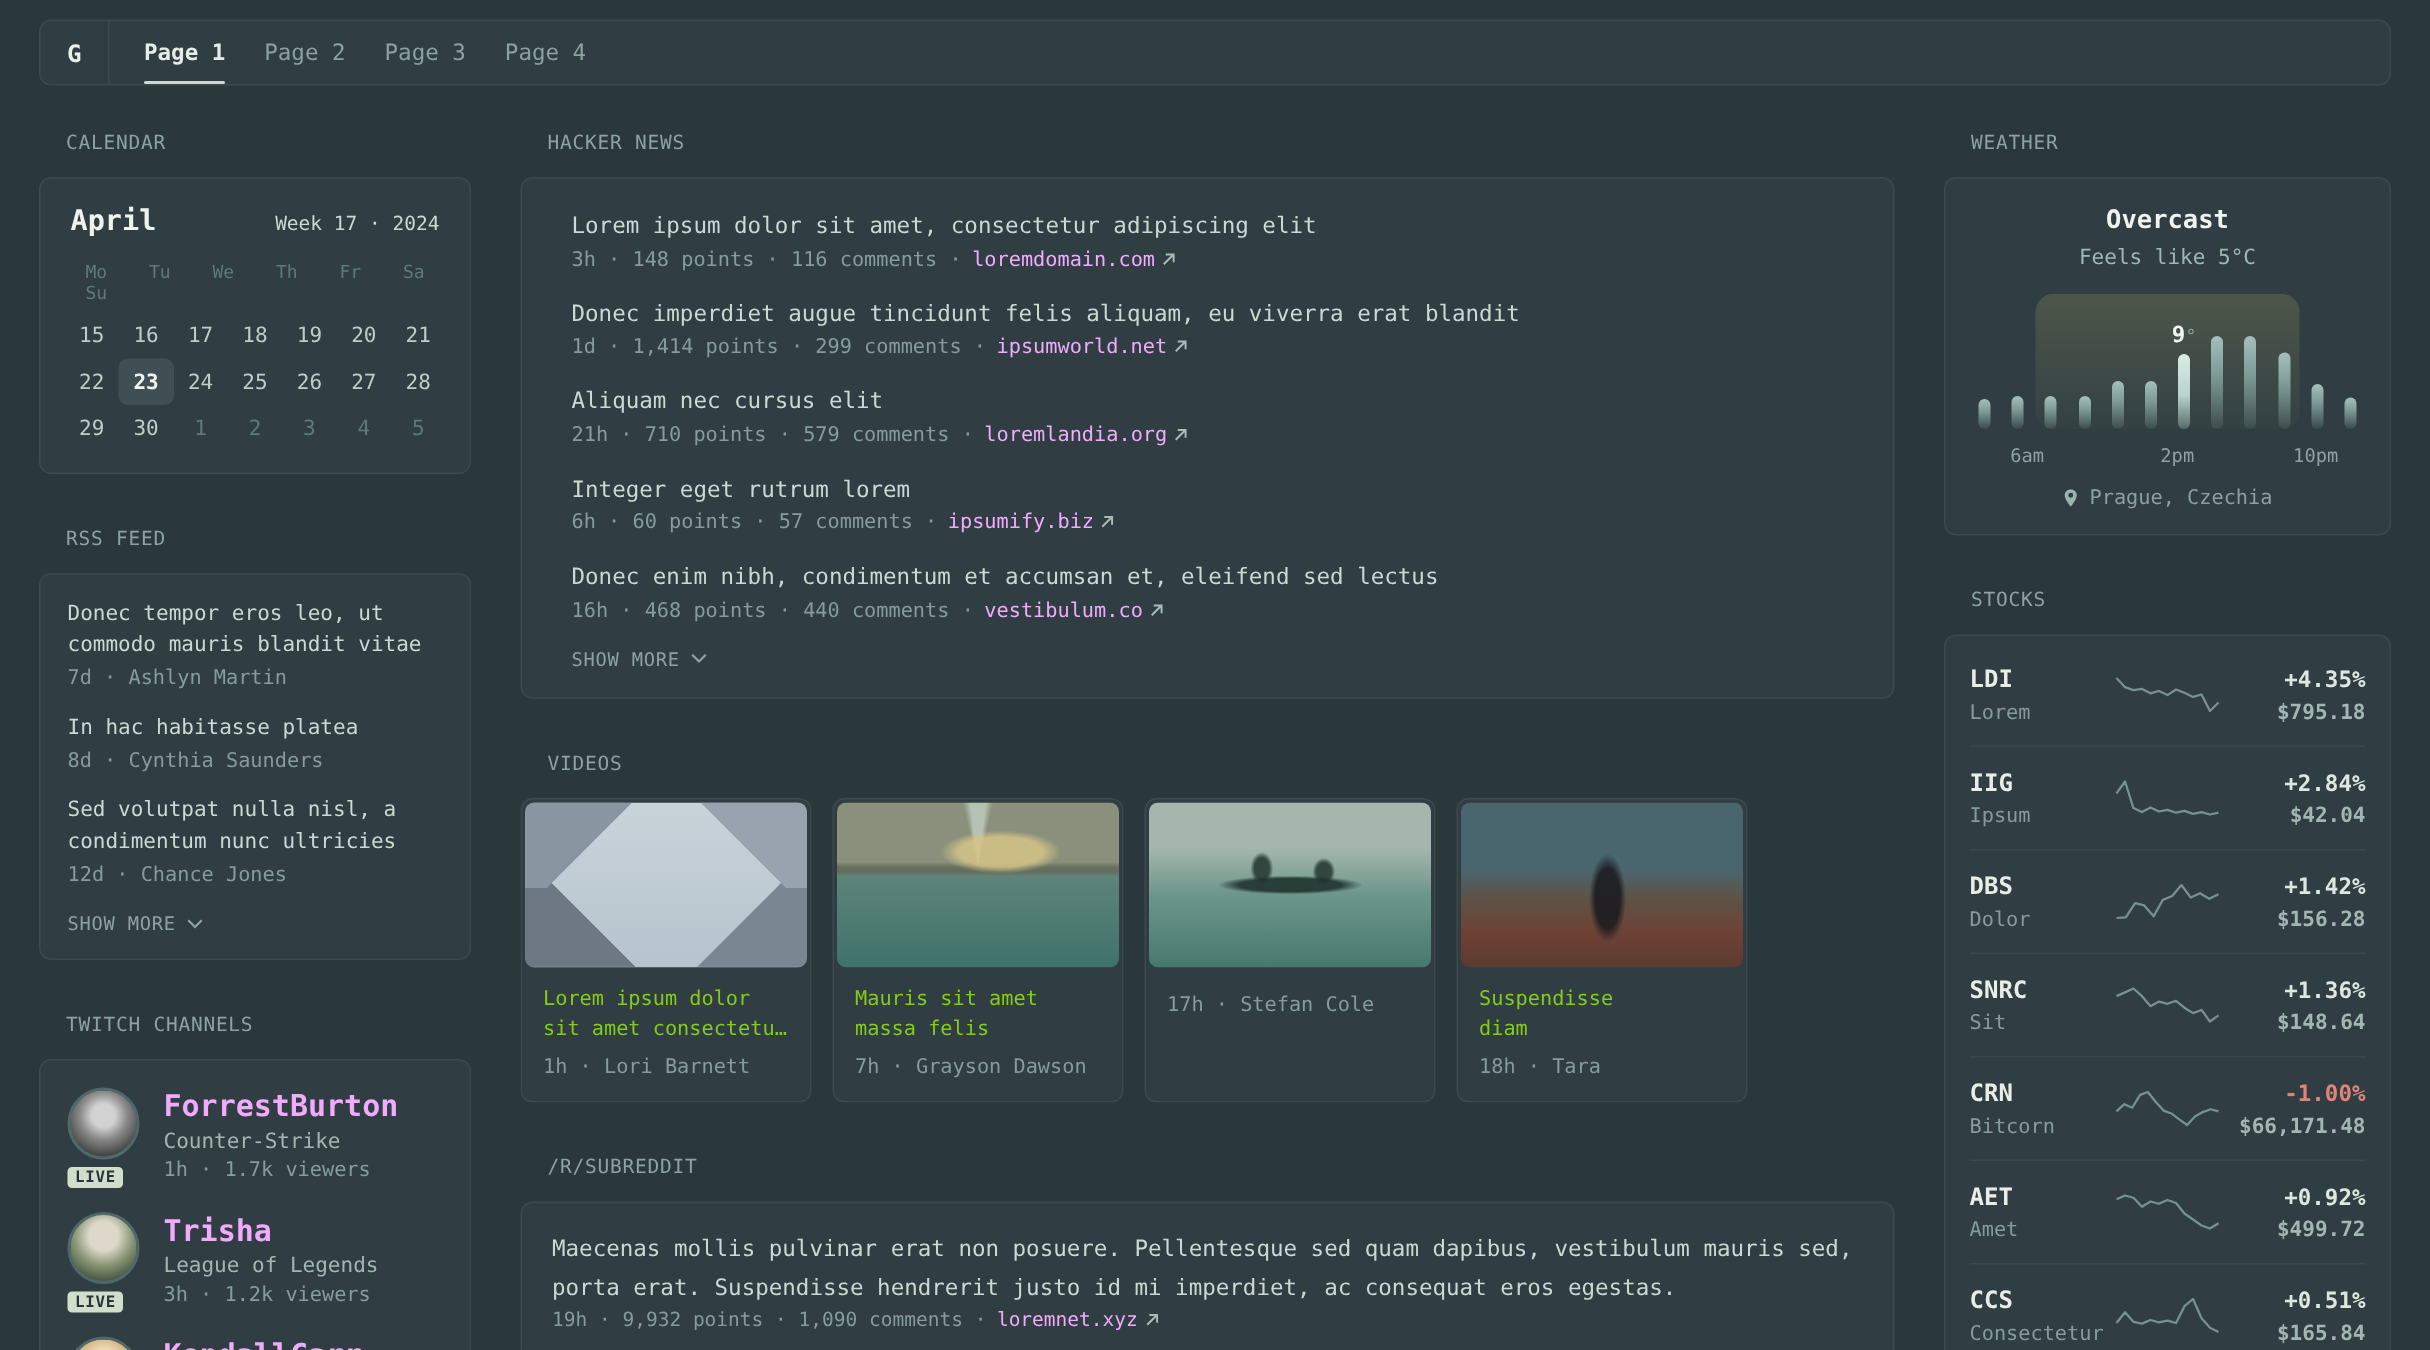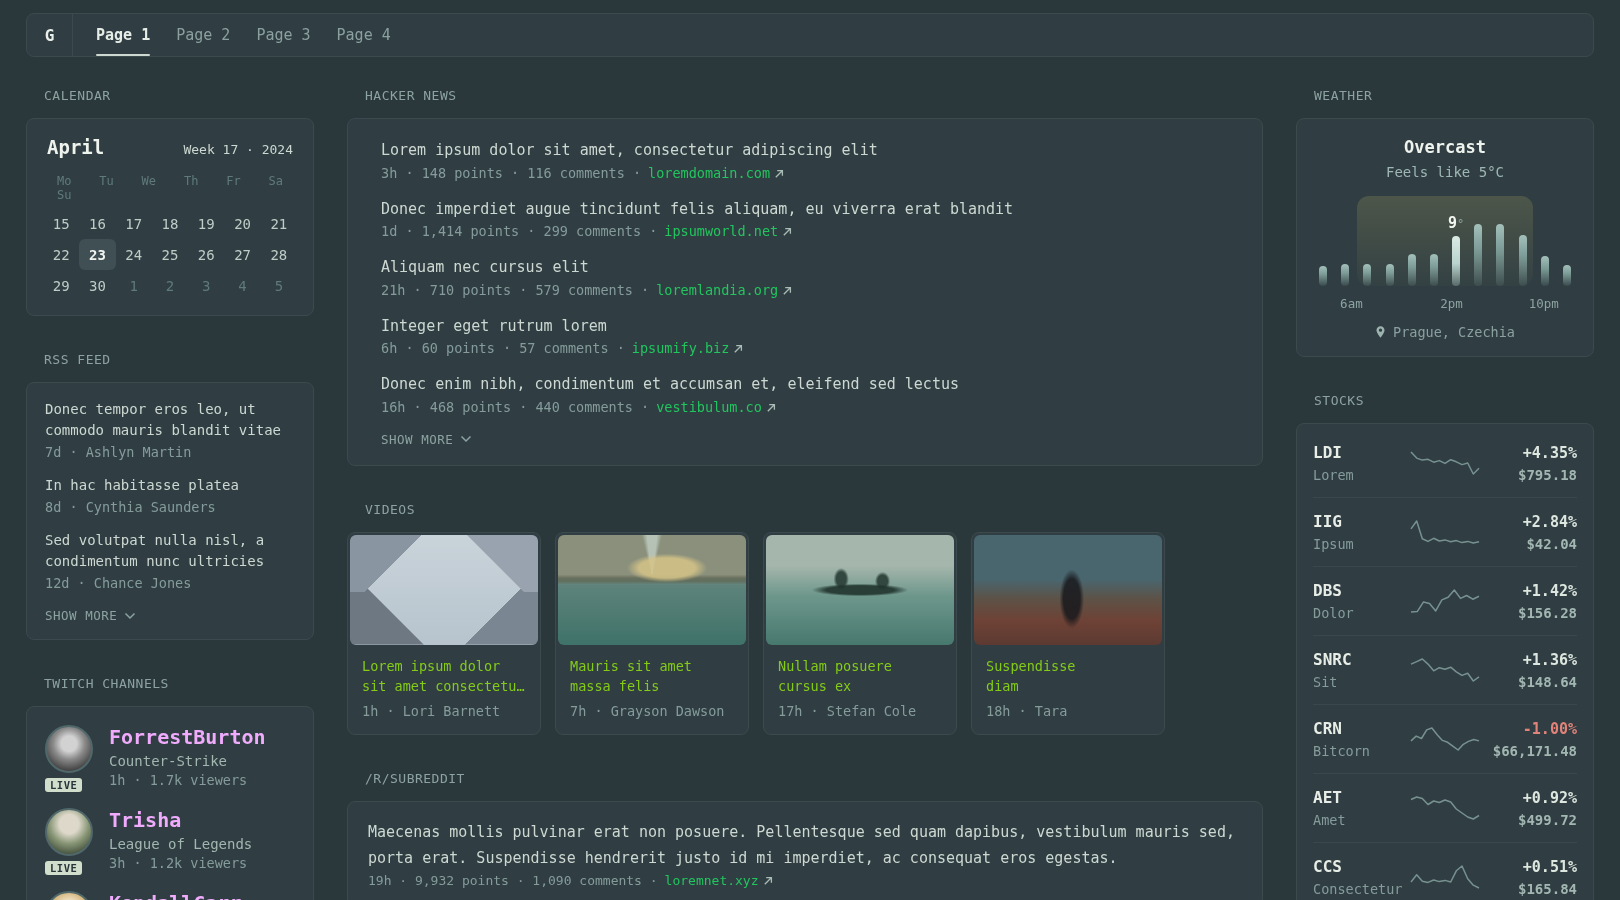--- a/index.html
+++ b/index.html
@@ -84,21 +84,21 @@
   .feed-item + .feed-item { margin-top:15px; }
   .item-title {
     display:block;
     font-size:14px; line-height:1.5; color:#ccd8d1;
     text-decoration:none; cursor:pointer;
   }
   .hn-panel { padding:20px 33px 18px; }
   .hn-item + .hn-item { margin-top:17px; }
   .hn-item .item-title { font-size:15px; }
   .item-meta { margin-top:3px; font-size:13.5px; color:#859c9b; }
-  .domain { color:#22c55e; text-decoration:none; cursor:pointer; margin-left:7px; white-space:nowrap; }
+  .domain { color:#f0abfc; text-decoration:none; cursor:pointer; margin-left:7px; white-space:nowrap; }
   .ext-icon { margin-left:4px; vertical-align:-1px; }
   .ext-icon path { stroke:#a9bcb6; stroke-width:1.3; fill:none; }
 
   .show-more {
     margin-top:17px;
     display:flex; align-items:center; gap:7px;
     background:none; border:none; cursor:pointer;
     font-family:inherit;
     font-size:12.5px; letter-spacing:0.5px; color:#8da3a1;
   }
@@ -425,21 +425,20 @@
             <div class="vid-thumb thumb-3"></div>
             <div class="vid-body">
               <div class="vid-title">Mauris sit amet massa felis</div>
               <div class="vid-meta">7h · Grayson Dawson</div>
             </div>
           </article>
 
           <article class="vid-card">
             <div class="vid-thumb thumb-4"></div>
             <div class="vid-body">
-              <div class="vid-title">Nullam posuere cursus ex</div>
               <div class="vid-meta">17h · Stefan Cole</div>
             </div>
           </article>
 
           <article class="vid-card">
             <div class="vid-thumb thumb-5"></div>
             <div class="vid-body">
               <div class="vid-title">Suspendisse
 diam</div>
               <div class="vid-meta">18h · Tara</div>

